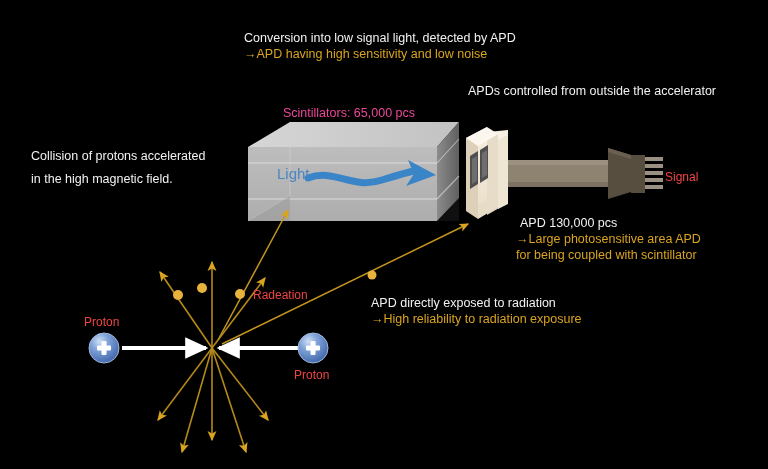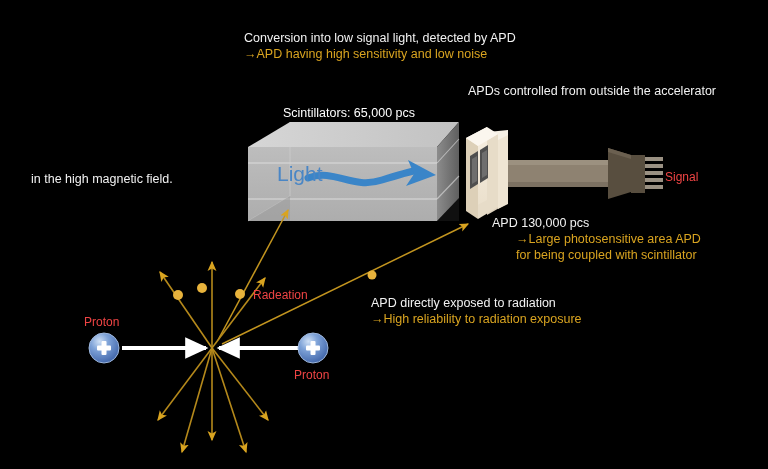--- a/index.html
+++ b/index.html
@@ -24,25 +24,25 @@
   }
   .txt {
     position: absolute;
     white-space: nowrap;
     line-height: 15px;
   }
   .white-txt { color: #f2f2f2; font-size: 12.5px; }
   .gold-txt  { color: #d9a420; font-size: 12.5px; }
   .lbl-light {
     color: #4a86c5;
-    font-size: 21px;
+    font-size: 15px;
     font-weight: 500;
   }
   .lbl-small { color: #ef4444; font-size: 12px; }
-  .lbl-scint { color: #ffffff; font-size: 12.5px; }
+  .lbl-scint { color: #ec4899; font-size: 12.5px; }
 </style>
 </head>
 <body>
 
 <div id="stage">
 
   <svg id="svg-layer" viewBox="0 0 768 469">
     <defs>
       <radialGradient id="protonGrad" cx="35%" cy="28%" r="78%">
         <stop offset="0%" stop-color="#cfe0f5"></stop>
@@ -178,27 +178,28 @@
     </g>
   </svg>
 
   <div class="txt white-txt" style="left:244px; top:31px;">Conversion into low signal light, detected by APD</div>
   <div class="txt gold-txt" style="left:244px; top:47px;">→APD having high sensitivity and low noise</div>
 
   <div class="txt white-txt" style="left:468px; top:84px;">APDs controlled from outside the accelerator</div>
 
   <div class="txt lbl-scint" style="left:283px; top:106px;">Scintillators: 65,000 pcs</div>
 
+  <div class="txt white-txt" style="left:31px; top:149px;">Collision of protons accelerated</div>
   <div class="txt white-txt" style="left:31px; top:164px;margin-top:8px;">in the high magnetic field.</div>
 
   <div class="txt lbl-light" style="left:277px; top:166px;">Light</div>
 
   <div class="txt lbl-small" style="left:665px; top:170px;">Signal</div>
 
-  <div class="txt white-txt" style="left:492px; top:216px;">APD 130,000 pcs</div>
+  <div class="txt white-txt" style="left:520px; top:216px;">APD 130,000 pcs</div>
   <div class="txt gold-txt" style="left:516px; top:232px;">→Large photosensitive area APD</div>
   <div class="txt gold-txt" style="left:516px; top:248px;">for being coupled with scintillator</div>
 
   <div class="txt lbl-small" style="left:253px; top:288px;">Radeation</div>
 
   <div class="txt white-txt" style="left:371px; top:296px;">APD directly exposed to radiation</div>
   <div class="txt gold-txt" style="left:371px; top:312px;">→High reliability to radiation exposure</div>
 
   <div class="txt lbl-small" style="left:84px; top:315px;">Proton</div>
   <div class="txt lbl-small" style="left:294px; top:368px;">Proton</div>

